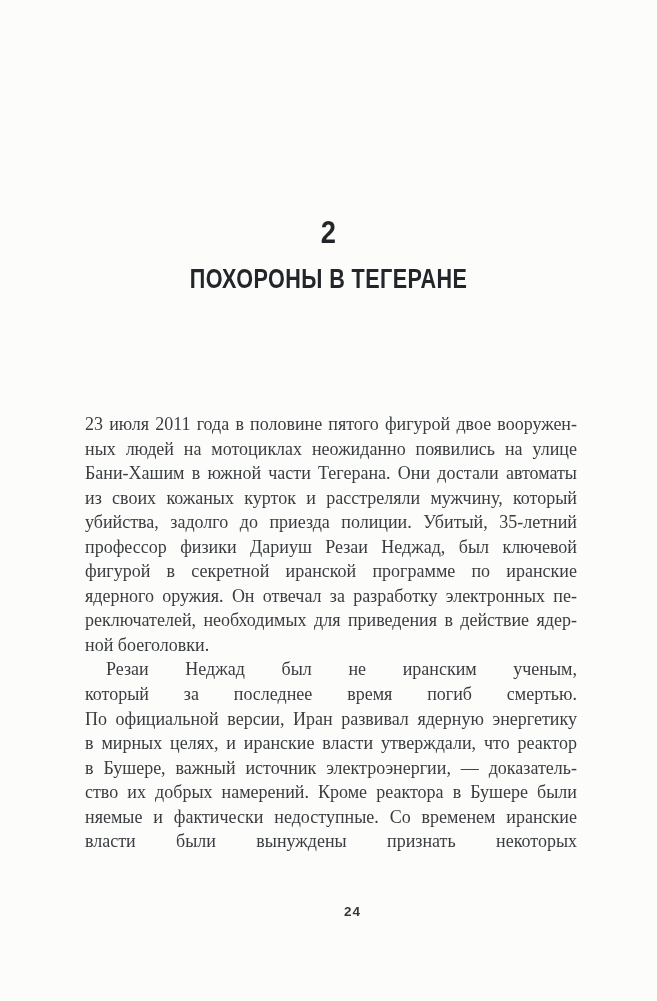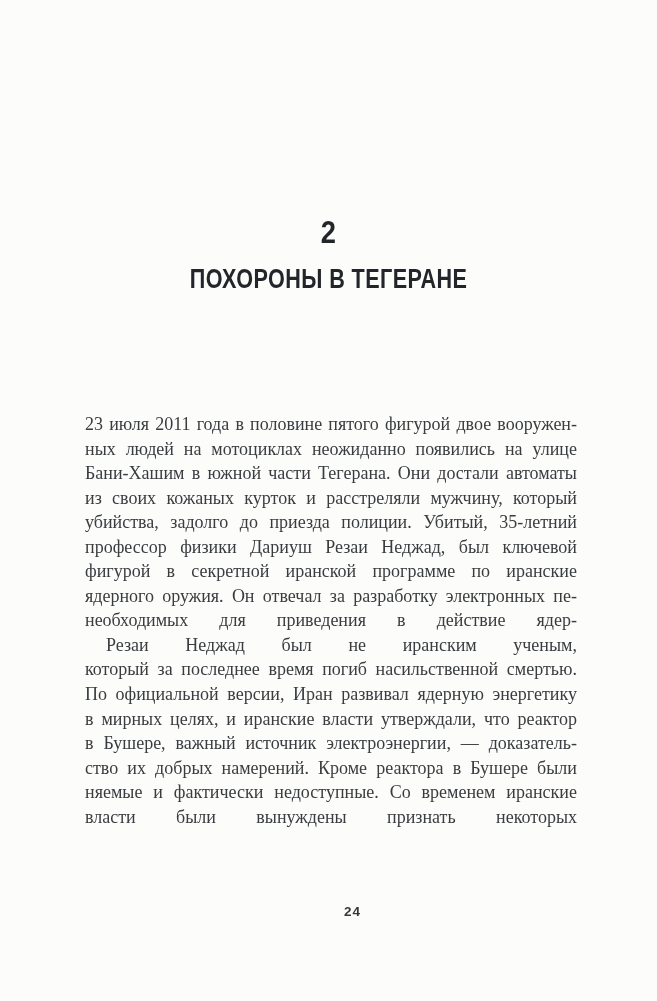--- a/index.html
+++ b/index.html
@@ -167,42 +167,43 @@
         <span>ядерного</span>
         <span>оружия.</span>
         <span>Он</span>
         <span>отвечал</span>
         <span>за</span>
         <span>разработку</span>
         <span>электронных</span>
         <span>пе-</span>
       </div>
       <div class="line justified">
+        <span>реключателей,</span>
         <span>необходимых</span>
         <span>для</span>
         <span>приведения</span>
         <span>в</span>
         <span>действие</span>
         <span>ядер-</span>
       </div>
+      <div class="line plain">ной боеголовки.</div>
       <div class="line justified indented">
         <span>Резаи</span>
         <span>Неджад</span>
         <span>был</span>
         <span>не</span>
         <span>иранским</span>
         <span>ученым,</span>
       </div>
       <div class="line justified">
         <span>который</span>
         <span>за</span>
         <span>последнее</span>
         <span>время</span>
         <span>погиб</span>
-        <span>насильственной</span>
         <span>смертью.</span>
       </div>
       <div class="line justified">
         <span>По</span>
         <span>официальной</span>
         <span>версии,</span>
         <span>Иран</span>
         <span>развивал</span>
         <span>ядерную</span>
         <span>энергетику</span>

